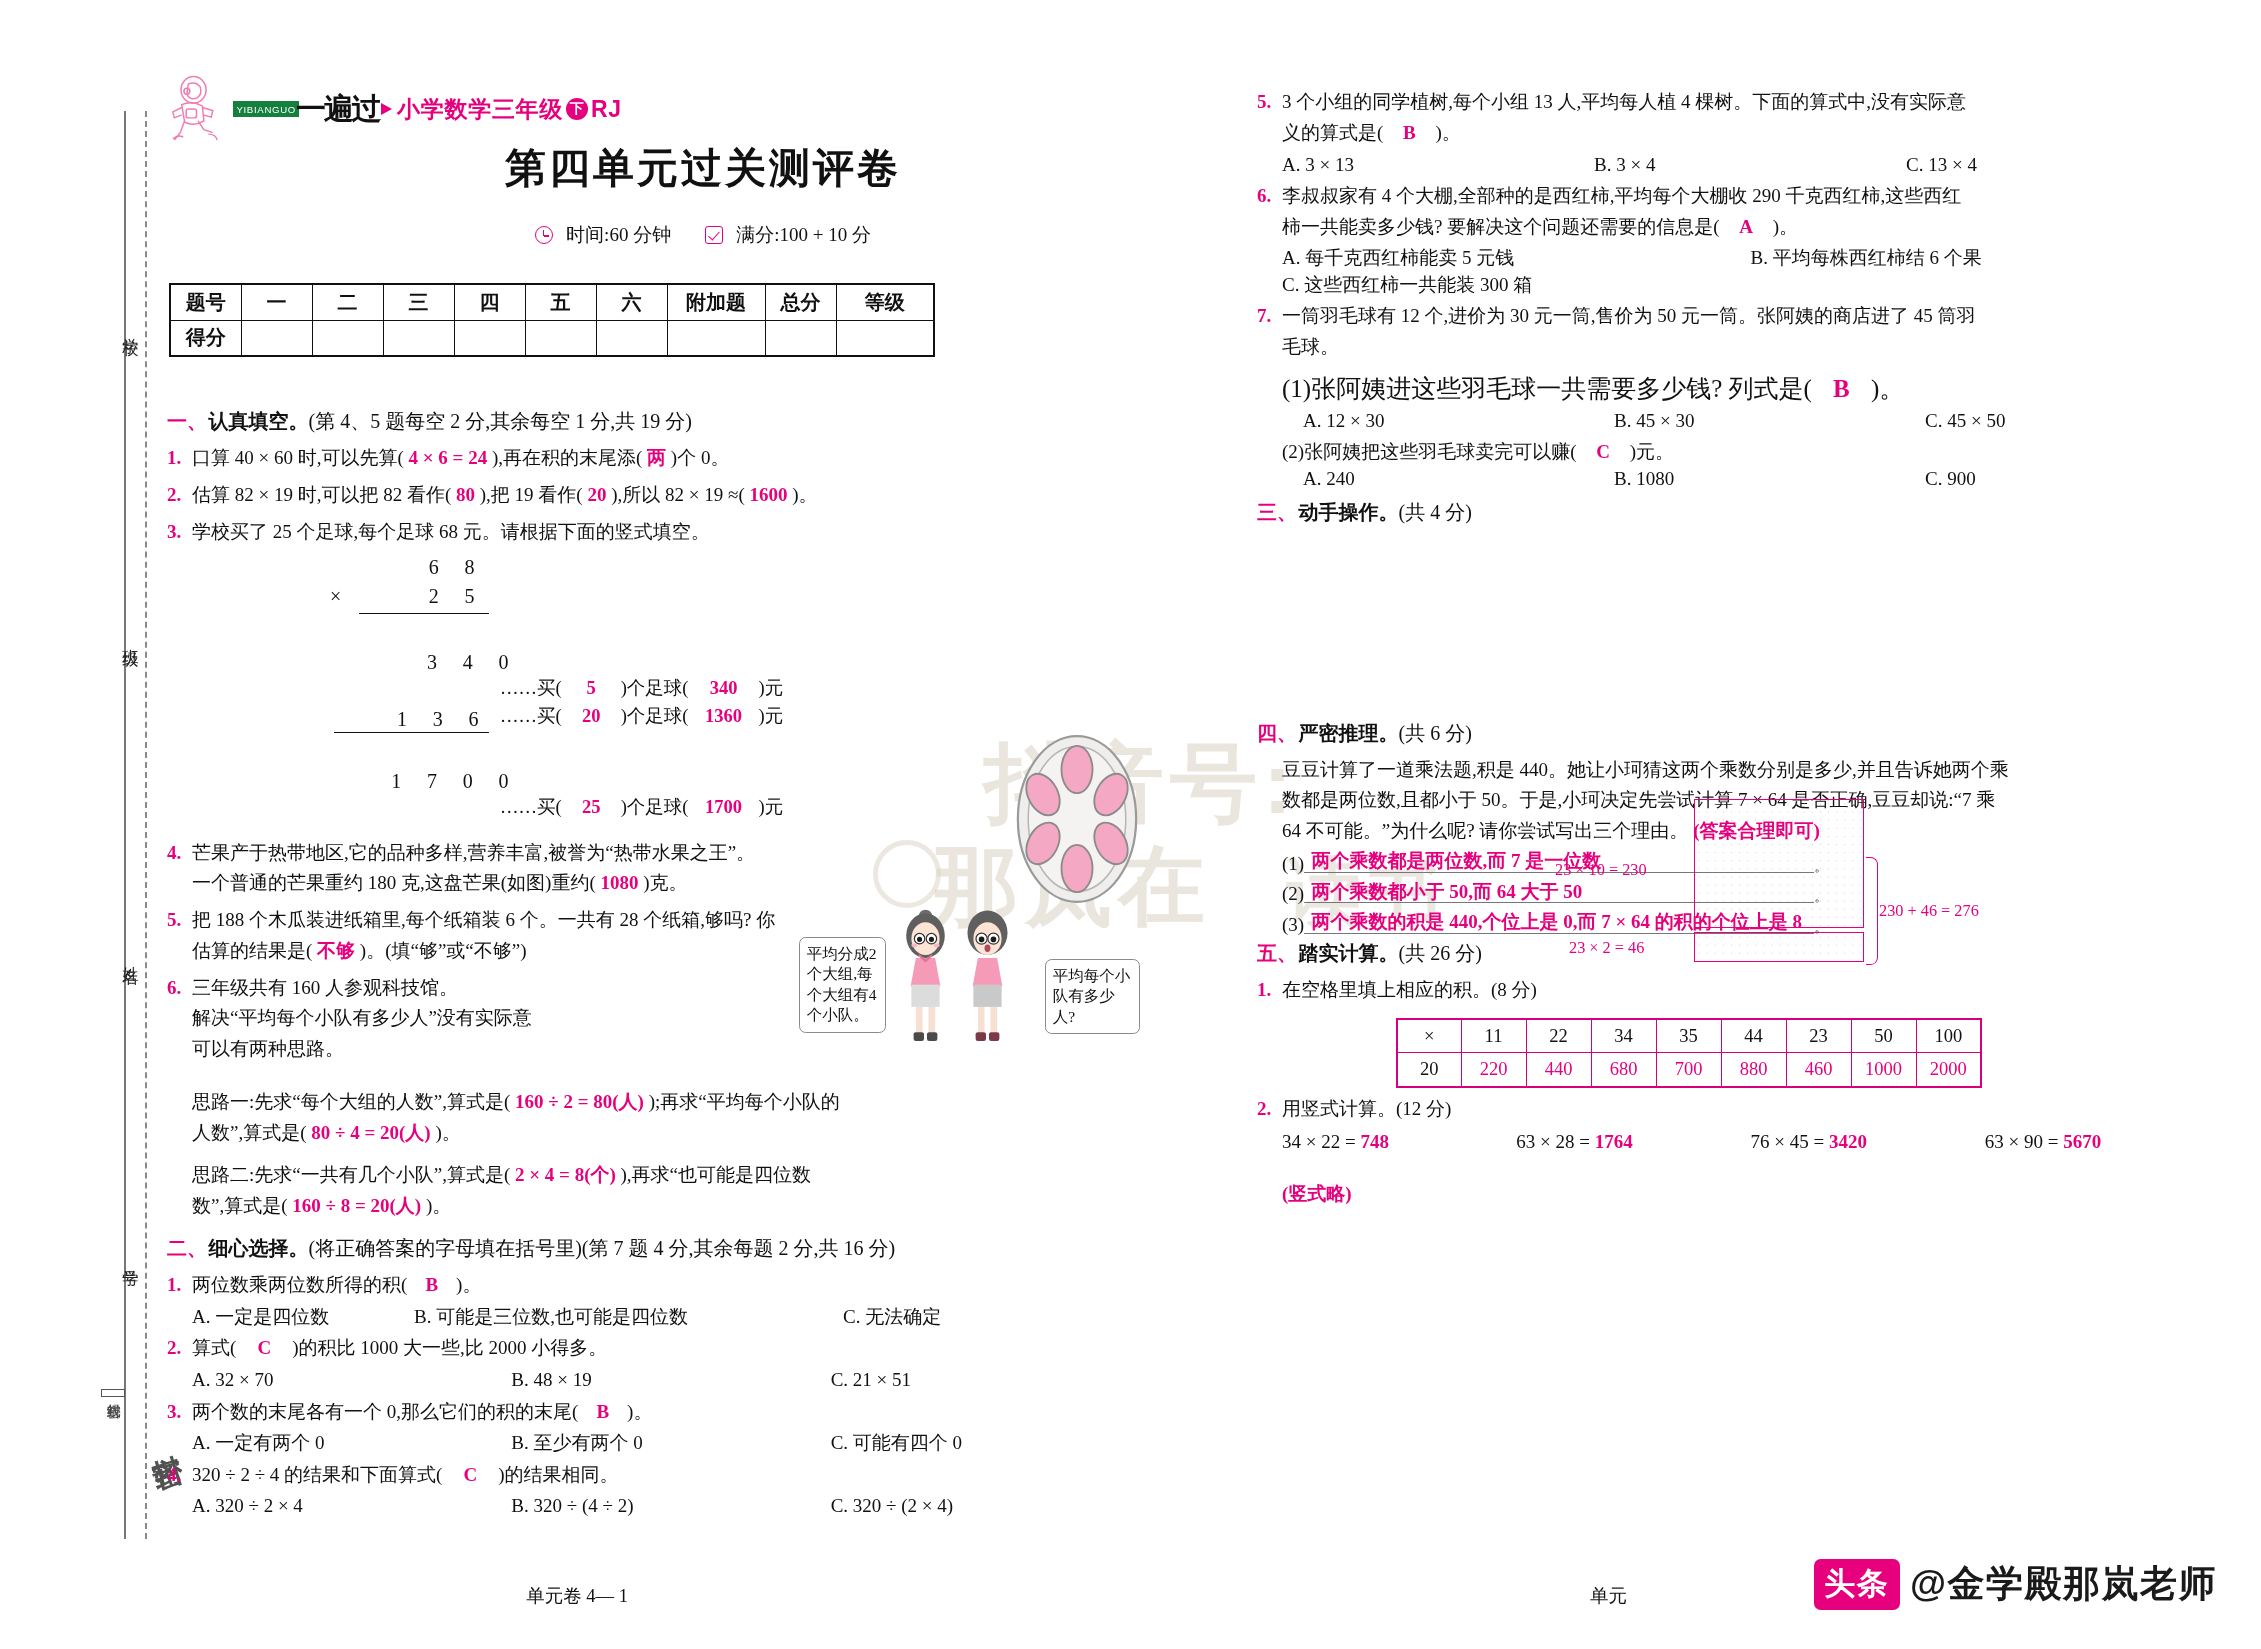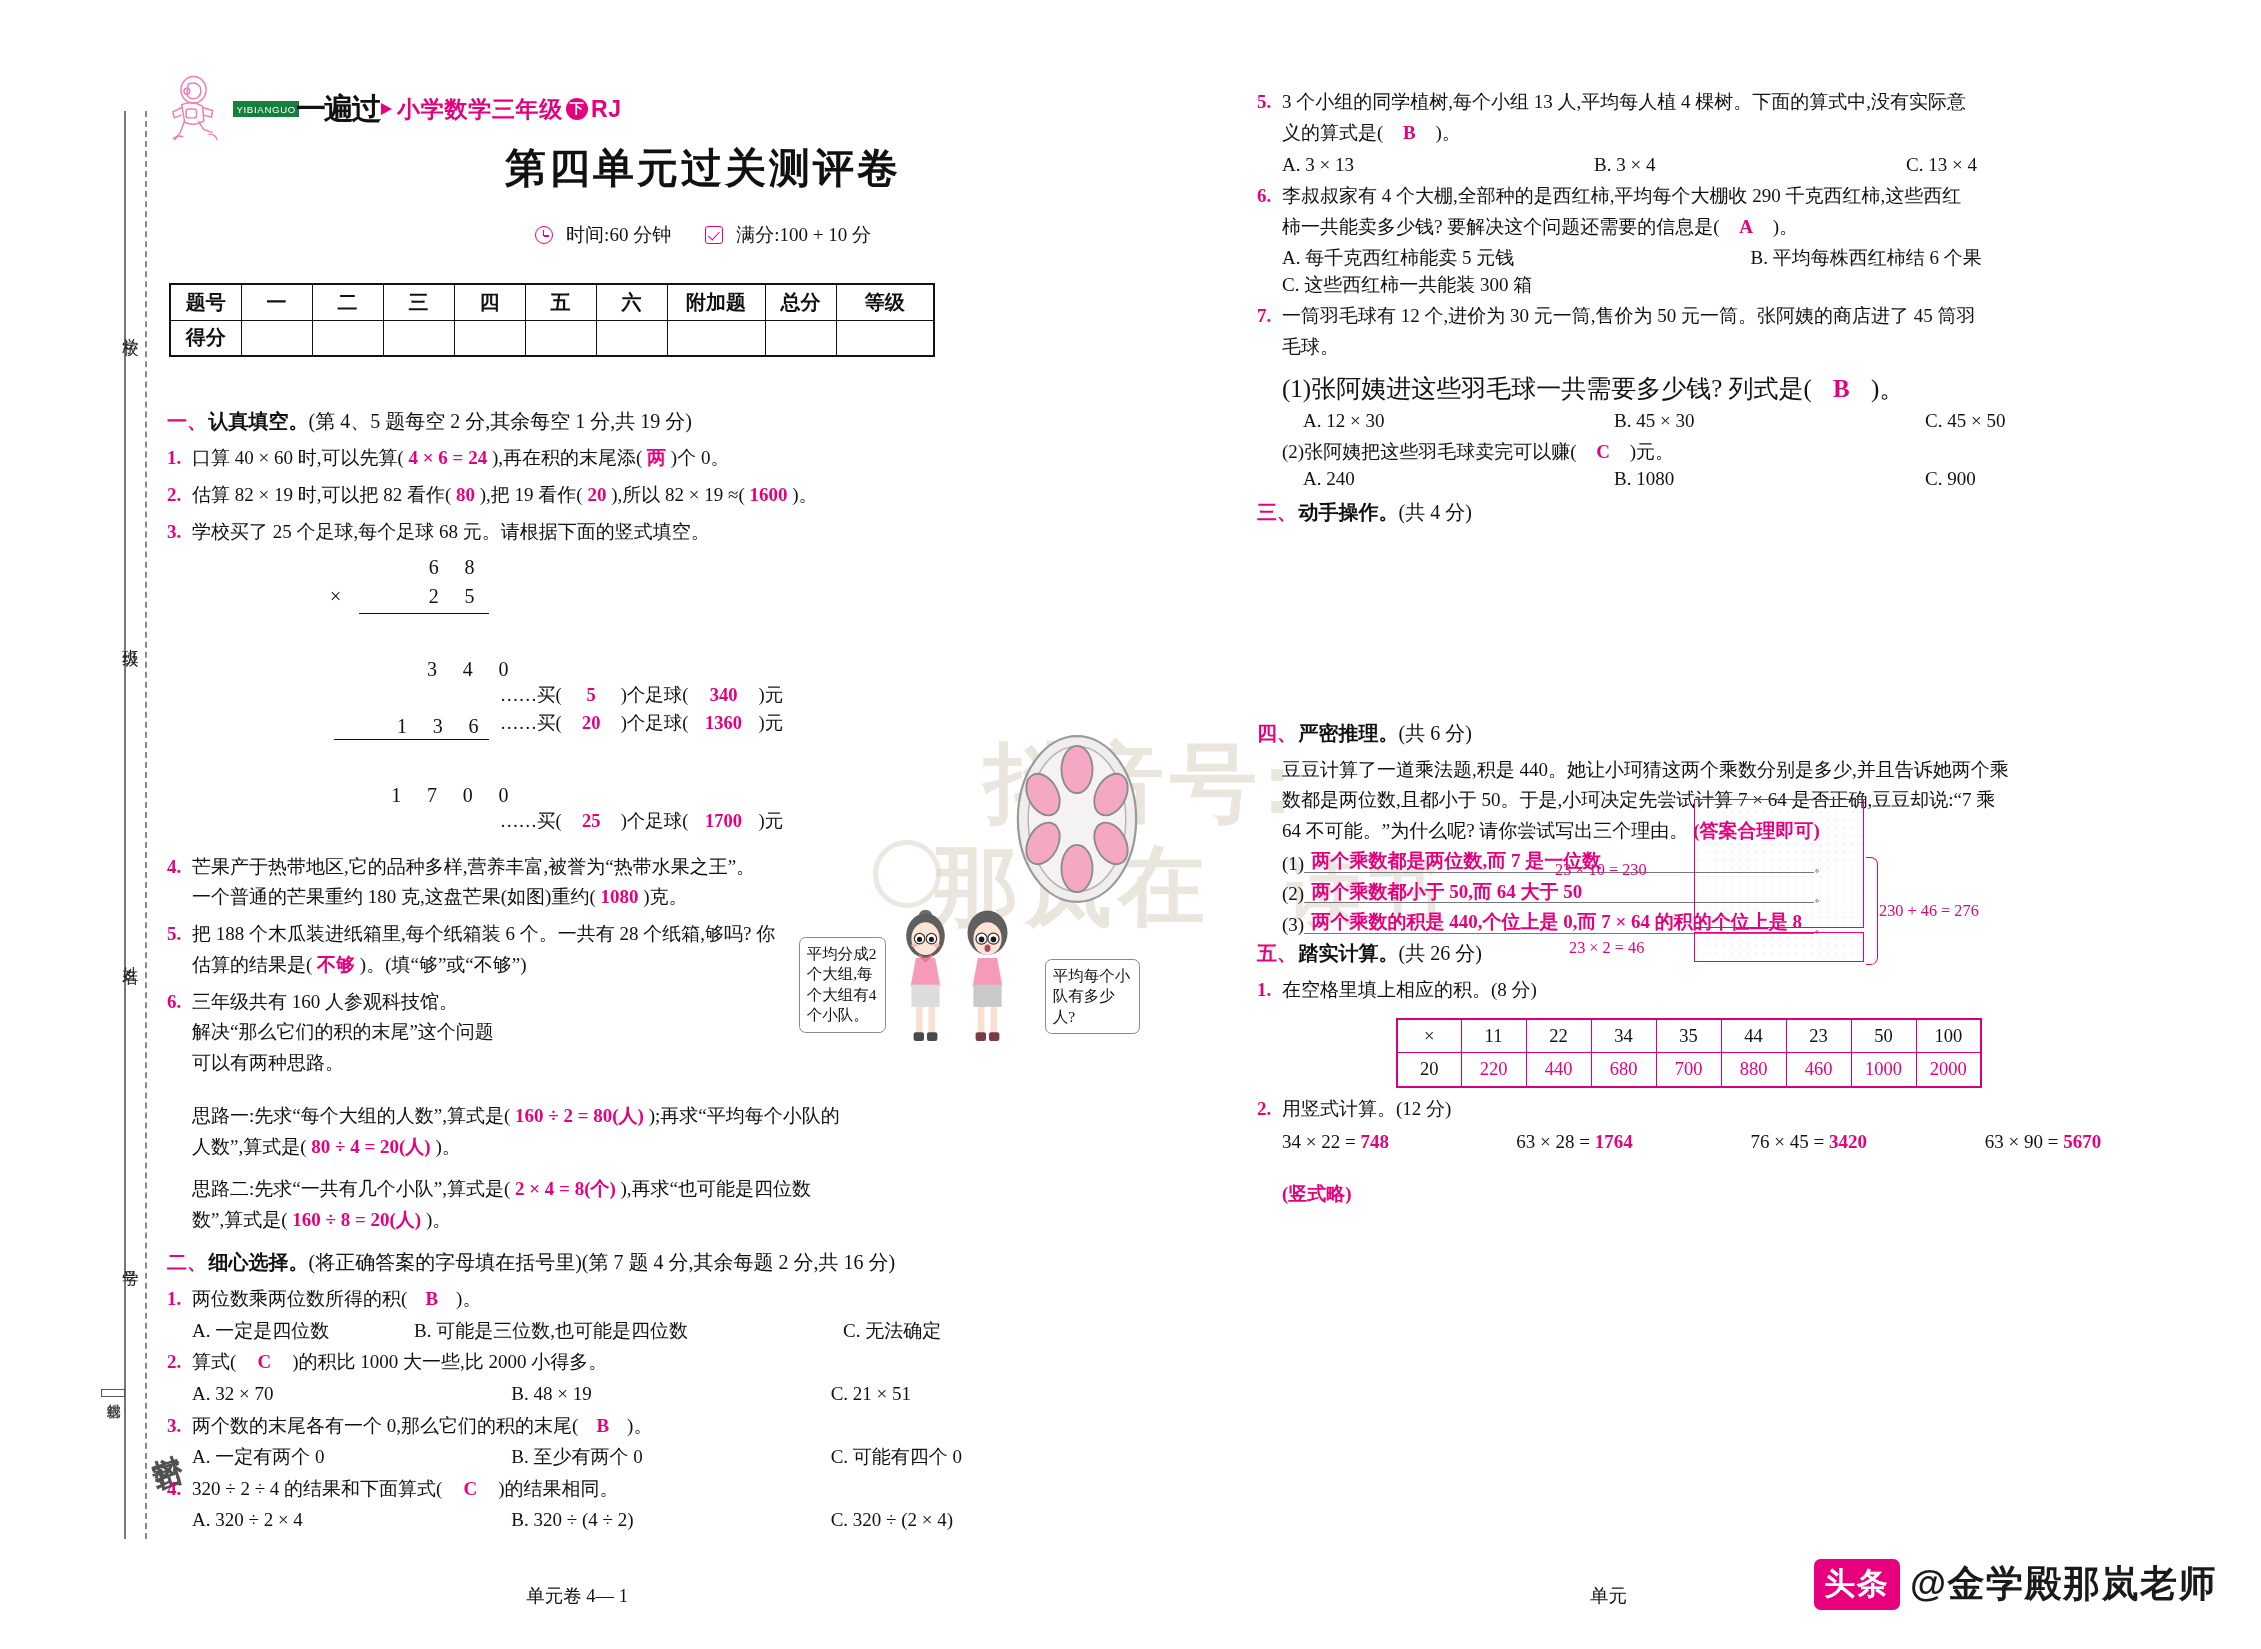--- a/index.html
+++ b/index.html
@@ -136,21 +136,21 @@
   .opts{display:flex;margin:1.5px 0 7.4px 25px;font-size:19px;}
   .opt{flex:0 0 auto;}
   .w33{width:33.3%;}
   .w50{width:50%;}
   .indent{margin-left:25px;}
 
   
   .vmul{margin:6px 0 3px 192px;font-size:20px;line-height:1.45;}
   .vrow{display:flex;align-items:center;white-space:pre;font-family:"Liberation Serif",serif;}
   .vdigits{display:inline-block;text-align:right;letter-spacing:10.4px;}
-  .vline-top{border-top:1.6px solid #111;display:inline-block;padding-top:12px;}
+  .vline-top{border-top:1.6px solid #111;display:inline-block;padding-top:5px;}
   .vnote{margin-left:3px;font-size:18.5px;}
 
   
   .kids-wrap{position:absolute;left:799px;top:899px;width:348px;height:155px;}
   .bubble{
     position:absolute;border:1.6px solid #8a8a8a;border-radius:6.7px;background:#fff;
     font-size:15.5px;line-height:1.32;padding:6px 6.7px;color:#111;margin-top:20px;
   }
   .bubble-a{left:0;top:18px;width:87px;}
   .bubble-b{left:246px;top:40px;width:95px;}
@@ -398,21 +398,21 @@
         <span class="ans">不够</span>
         <span>)。(填“够”或“不够”)</span>
       </div>
     </span>
   </div>
 
   <div class="q">
     <span class="q-num">6.</span>
     <span class="q-body">
       <div style="max-width:644px">三年级共有 160 人参观科技馆。</div>
-      <div style="max-width:644px">解决“那么它们的积的末尾”这个问题</div>
+      <div style="max-width:644px">解决“平均每个小队有多少人”没有实际意</div>
       <div style="max-width:644px">可以有两种思路。</div>
       <div style="height:22px"></div>
       <div>
         <span>思路一:先求“每个大组的人数”,算式是(</span>
         <span class="ans">160 ÷ 2 = 80(人)</span>
         <span>);再求“平均每个小队的</span>
       </div>
       <div>
         <span>人数”,算式是(</span>
         <span class="ans">80 ÷ 4 = 20(人)</span>

